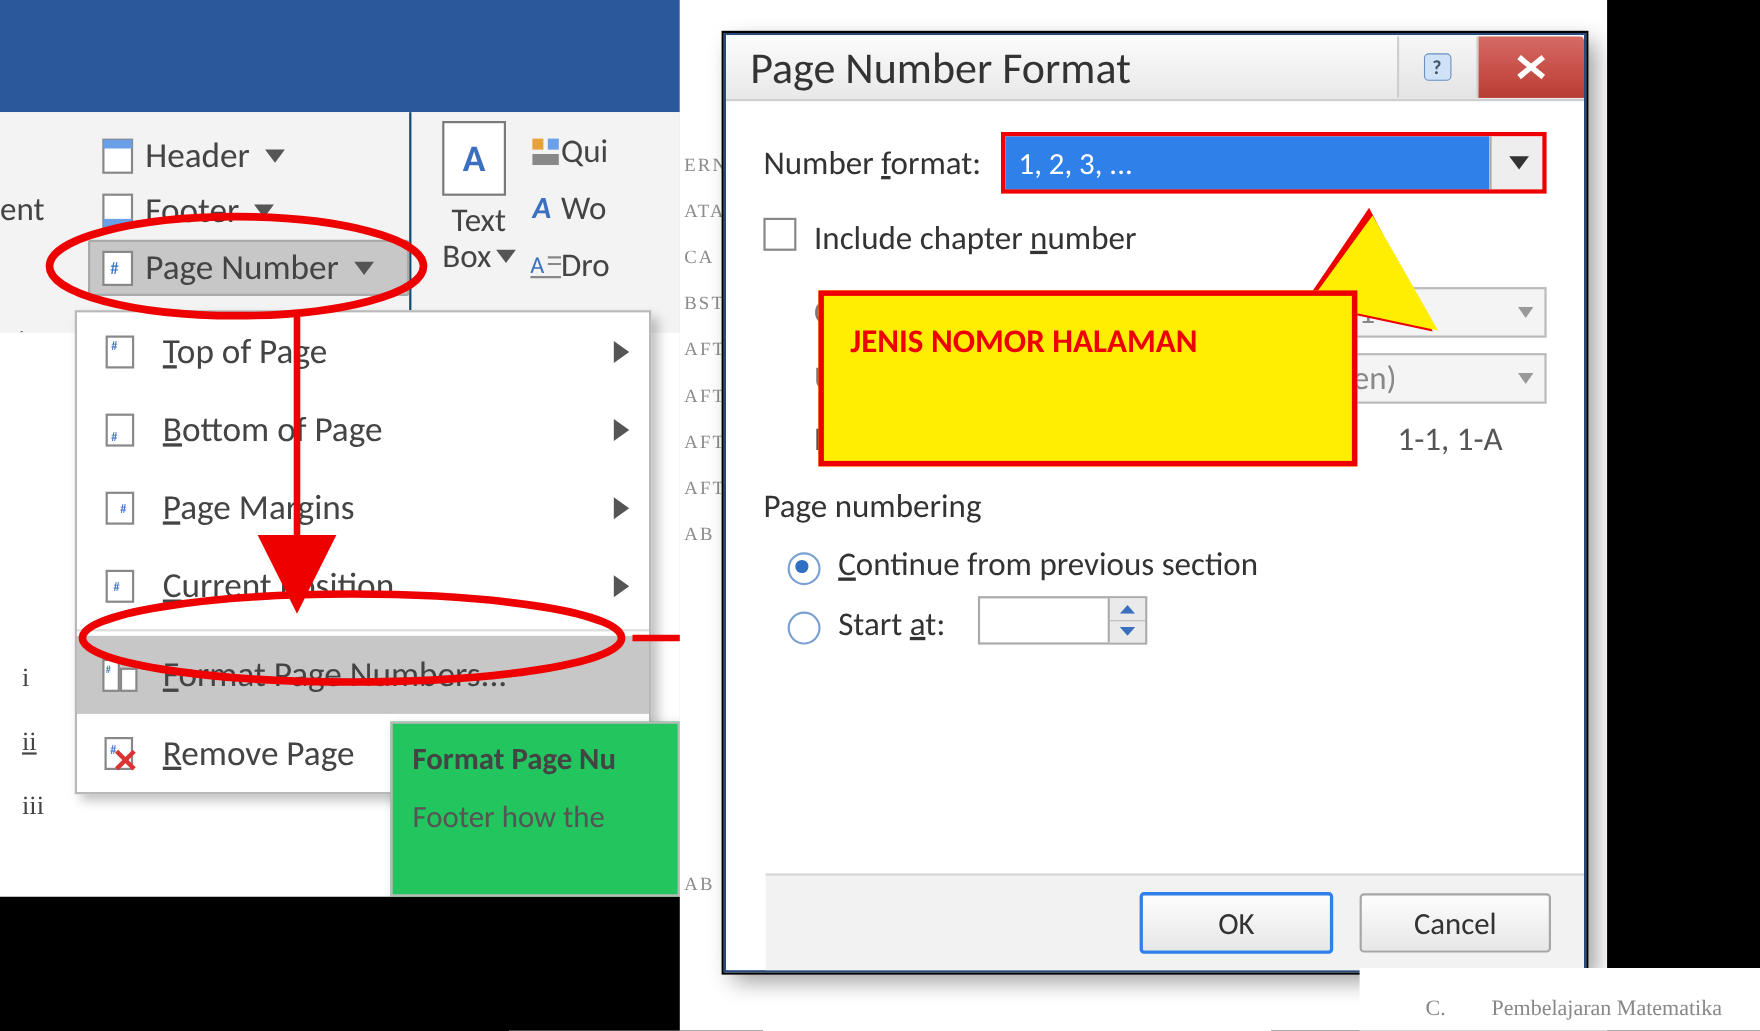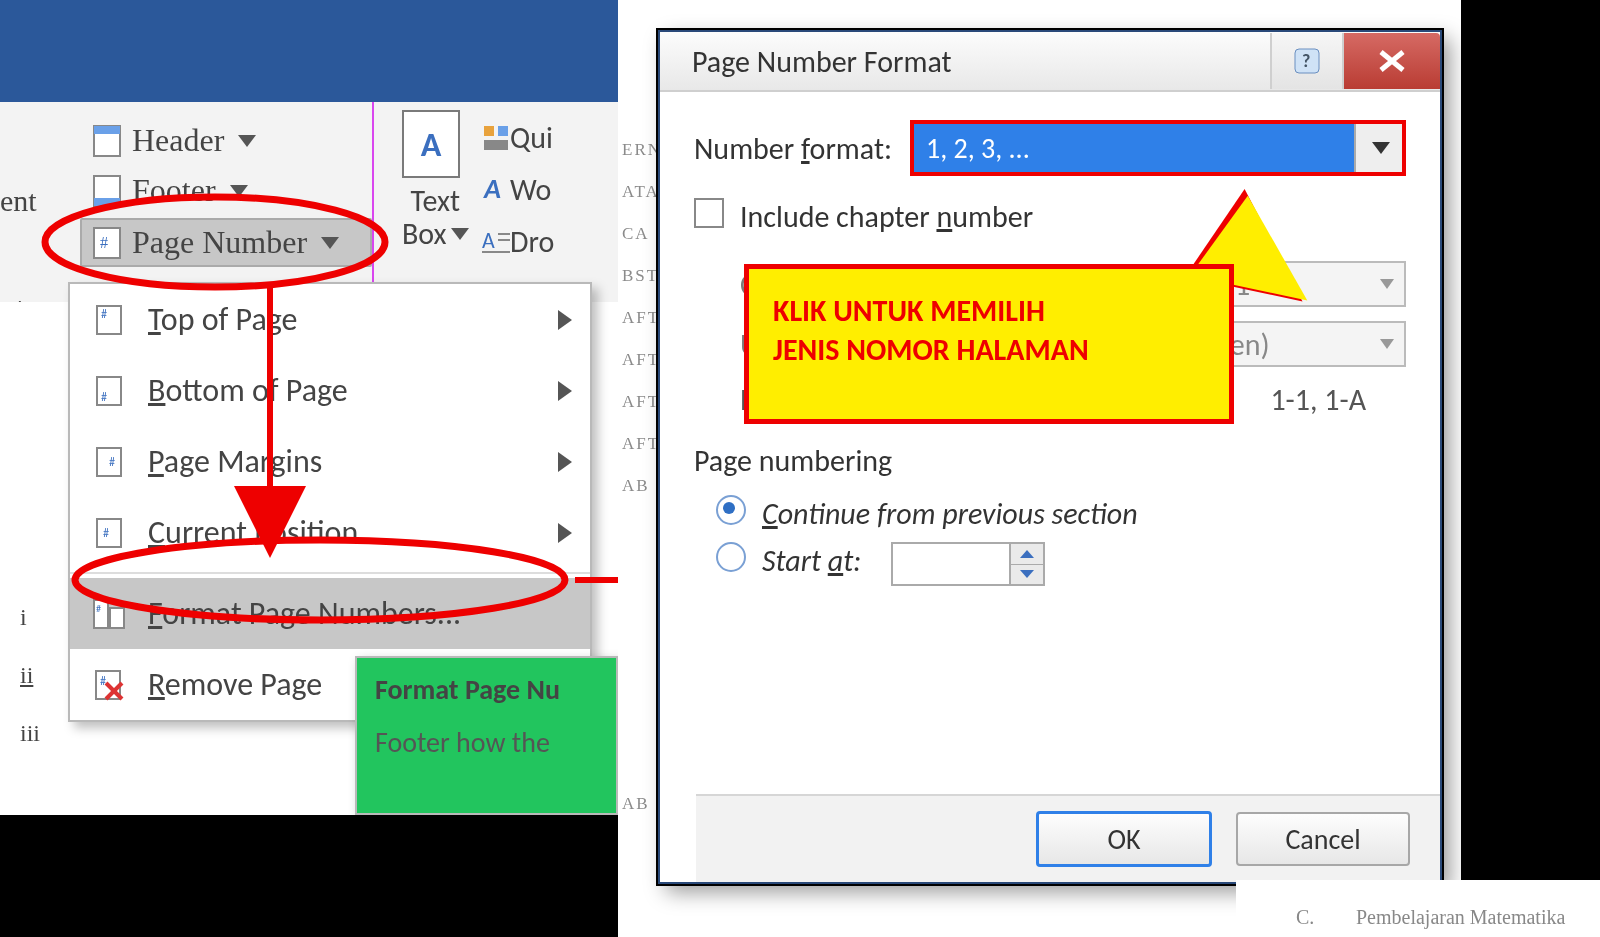--- a/index.html
+++ b/index.html
@@ -4,34 +4,34 @@
 <style>
 html,body{margin:0;padding:0;font-family:"Segoe UI",Calibri,Arial,sans-serif;background:#fff;color:#444;}
 body{width:1600px;height:937px;overflow:hidden;position:relative;background:#000;}
 .stage{position:absolute;inset:0;}
 .u{text-decoration:underline;}
 
 
 .left-panel{position:absolute;left:0;top:0;width:618px;height:815px;background:#fff;border-right:4px solid #000;}
 .ribbon-blue{position:absolute;left:0;top:0;width:618px;height:102px;background:#2b589a;}
 .ribbon-body{position:absolute;left:0;top:102px;width:618px;height:200px;background:#f3f3f3;border-bottom:2px solid #c8c8c8;}
-.grp-left{position:absolute;left:62px;top:0;width:310px;height:200px;border-right:2px solid #d946ef;font-family:Liberation Serif, serif;}
+.grp-left{position:absolute;left:62px;top:0;width:310px;height:200px;border-right:2px solid #0c4a6e;}
 .grp-right{position:absolute;left:390px;top:0;width:228px;height:200px;}
 .rb-item{position:absolute;display:flex;align-items:center;gap:10px;font-size:32px;color:#444;padding:4px 10px;border:2px solid transparent;border-radius:2px;}
 .rb-item svg{flex:0 0 auto;}
 .hdr{left:18px;top:14px;}
 .ftr{left:18px;top:64px;}
 .pgn{left:18px;top:116px;width:268px;background:#c7c7c7;border-color:#aaa;}
 .tri{display:inline-block;width:0;height:0;border-left:9px solid transparent;border-right:9px solid transparent;border-top:12px solid #555;margin-left:4px;vertical-align:4px;}
 .txtbox{position:absolute;left:12px;top:8px;display:flex;gap:14px;align-items:flex-start;}
 .txtbox .ic{width:54px;height:64px;border:2px solid #7a7a7a;background:#fff;display:flex;align-items:center;justify-content:center;font-size:34px;color:#3b6fbf;font-weight:600;}
 .txtbox .lbl{font-size:30px;text-align:center;margin-top:6px;line-height:1.1;}
 .rcol{position:absolute;left:92px;top:10px;font-size:30px;line-height:52px;}
 .rcol .ln{display:flex;align-items:center;gap:0;}
-.ents{position:absolute;left:0;top:184px;font-size:30px;color:#444;font-family:Liberation Serif, serif;}
+.ents{position:absolute;left:0;top:172px;font-size:30px;color:#444;}
 .nts{position:absolute;left:0;top:292px;font-size:30px;color:#444;}
 .doc-area{position:absolute;left:0;top:302px;width:618px;height:513px;background:#fff;}
 .doc-num{position:absolute;left:20px;color:#444;font-size:24px;font-family:'Times New Roman',serif;}
 
 .dropdown{position:absolute;left:68px;top:282px;width:520px;background:#fff;border:2px solid #b9b9b9;box-shadow:6px 6px 10px rgba(0,0,0,0.25);}
 .dd-item{display:flex;align-items:center;gap:22px;padding:16px 22px;font-size:32px;color:#444;position:relative;}
 .dd-item .arrow-r{position:absolute;right:18px;width:0;height:0;border-top:10px solid transparent;border-bottom:10px solid transparent;border-left:14px solid #555;}
 .dd-item.hover{background:#c7c7c7;}
 .dd-sep{height:2px;background:#ddd;margin:4px 0;}
 .dd-ico{width:34px;height:34px;flex:0 0 34px;display:flex;align-items:center;justify-content:center;}
@@ -42,37 +42,37 @@
 
 
 svg.overlay{position:absolute;pointer-events:none;}
 
 
 .right-panel{position:absolute;left:618px;top:0;width:843px;height:937px;}
 .bg-doc{position:absolute;left:0;top:0;right:0;bottom:0;background:#fff;}
 .bg-txt{position:absolute;left:4px;font-size:17px;color:#8b8b8b;font-family:'Times New Roman',serif;letter-spacing:2px;text-transform:uppercase;}
 .dialog{position:absolute;left:40px;top:30px;width:780px;height:850px;background:#fff;border:2px solid #2a4a7a;box-shadow:0 0 0 2px #000,8px 8px 20px rgba(0,0,0,0.4);}
 .dlg-title{height:58px;display:flex;align-items:center;justify-content:space-between;background:linear-gradient(#fcfcfc,#e8e8e8);border-bottom:2px solid #cfcfcf;}
-.dlg-title .t{font-size:30px;color:#333;padding-left:32px;}
+.dlg-title .t{font-size:40px;color:#333;padding-left:22px;}
 .dlg-btns{display:flex;height:56px;}
 .dlg-btn{width:70px;height:56px;display:flex;align-items:center;justify-content:center;border-left:2px solid #cfcfcf;background:linear-gradient(#f6f6f6,#e4e4e4);}
 .dlg-close{width:96px;background:linear-gradient(#d66a64,#b93c33);border-radius:0 4px 0 0;}
 .dlg-body{padding:28px 34px 0 34px;font-size:30px;color:#333;}
 .row{display:flex;align-items:center;margin-bottom:22px;}
 .nf-drop{flex:1;height:48px;border:4px solid #e00;background:#fff;display:flex;align-items:stretch;margin-left:18px;}
 .nf-sel{flex:1;background:#2f80e8;color:#fff;padding:0 12px;display:flex;align-items:center;font-size:28px;}
 .nf-btn{width:46px;border-left:2px solid #aaa;display:flex;align-items:center;justify-content:center;background:#eee;}
 .chk{display:flex;gap:16px;margin-bottom:26px;}
 .chk .box{width:26px;height:26px;border:2px solid #888;background:#fff;}
 .indent{margin-left:46px;}
 .sub-row{display:flex;align-items:center;justify-content:space-between;margin-bottom:14px;color:#7a7a7a;}
 .sub-row .dd{width:180px;height:42px;border:2px solid #bbb;display:flex;align-items:center;justify-content:space-between;padding:0 10px;background:#f4f4f4;color:#888;}
 .sub-row .dd .sm-tri{width:0;height:0;border-left:7px solid transparent;border-right:7px solid transparent;border-top:10px solid #999;}
 .sect-lbl{font-size:30px;color:#333;margin:24px 0 16px 0;}
-.radio-row{display:flex;align-items:flex-start;gap:16px;margin:10px 0 10px 22px;font-style:italic;}
+.radio-row{display:flex;align-items:flex-end;gap:16px;margin:10px 0 10px 22px;}
 .radio{width:26px;height:26px;border:2px solid #7aa0d4;border-radius:50%;background:#fff;position:relative;}
 .radio.checked::after{content:"";position:absolute;left:5px;top:5px;width:12px;height:12px;border-radius:50%;background:#2f6fc4;}
 .spin{display:flex;border:2px solid #aaa;background:#fff;height:40px;width:150px;margin-left:14px;}
 .spin .val{flex:1;}
 .spin .arrs{width:32px;border-left:2px solid #aaa;display:flex;flex-direction:column;}
 .spin .arrs div{flex:1;display:flex;align-items:center;justify-content:center;background:#eaeaea;}
 .spin .arrs div:first-child{border-bottom:1px solid #aaa;}
 .dlg-foot{position:absolute;left:0;right:0;bottom:0;height:86px;background:#f2f2f2;border-top:2px solid #d6d6d6;display:flex;align-items:center;justify-content:flex-end;gap:24px;padding-right:30px;margin-left:36px;}
 .btn{min-width:170px;height:50px;border:2px solid #a7a7a7;background:linear-gradient(#fdfdfd,#e7e7e7);display:flex;align-items:center;justify-content:center;font-size:28px;color:#333;border-radius:4px;}
 .btn.primary{border:3px solid #2f80e8;}
@@ -338,21 +338,20 @@
       </div>
       <div class="dlg-foot">
         <div class="btn primary">OK</div>
         <div class="btn">Cancel</div>
       </div>
     </div>
 
     <div class="callout-tail bord"></div>
     <div class="callout-tail"></div>
     <div class="callout">
-      <div>KLIK UNTUK MEMILIH</div>
       <div>JENIS NOMOR HALAMAN</div>
     </div>
 
     <div class="bottom-strip">
       <span class="line" style="top:26px;left:60px;">C.</span>
       <span class="line" style="top:26px;left:120px;">Pembelajaran Matematika</span>
 
     </div>
   </div>
 

